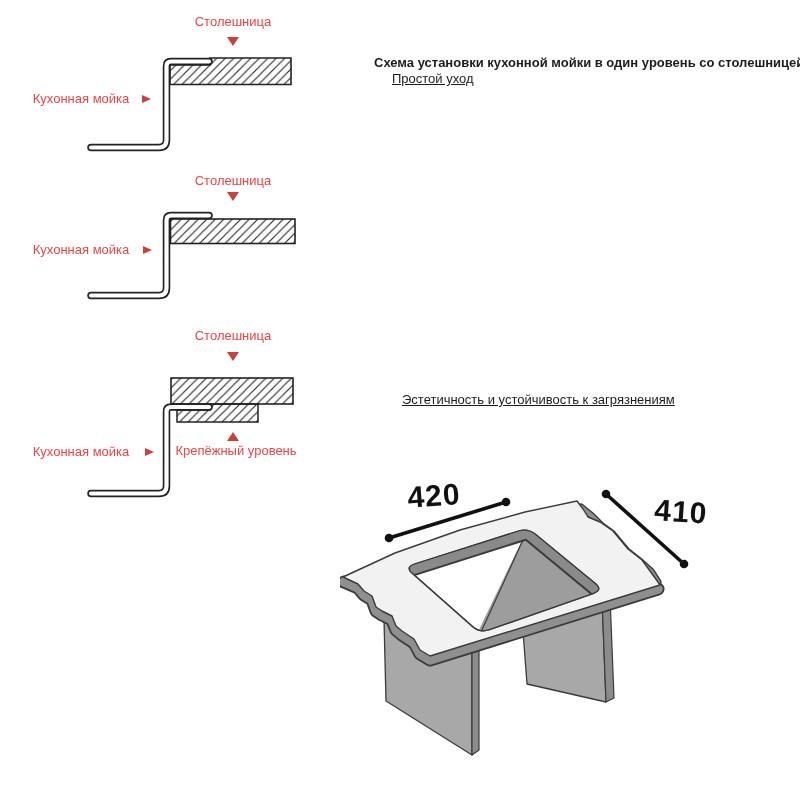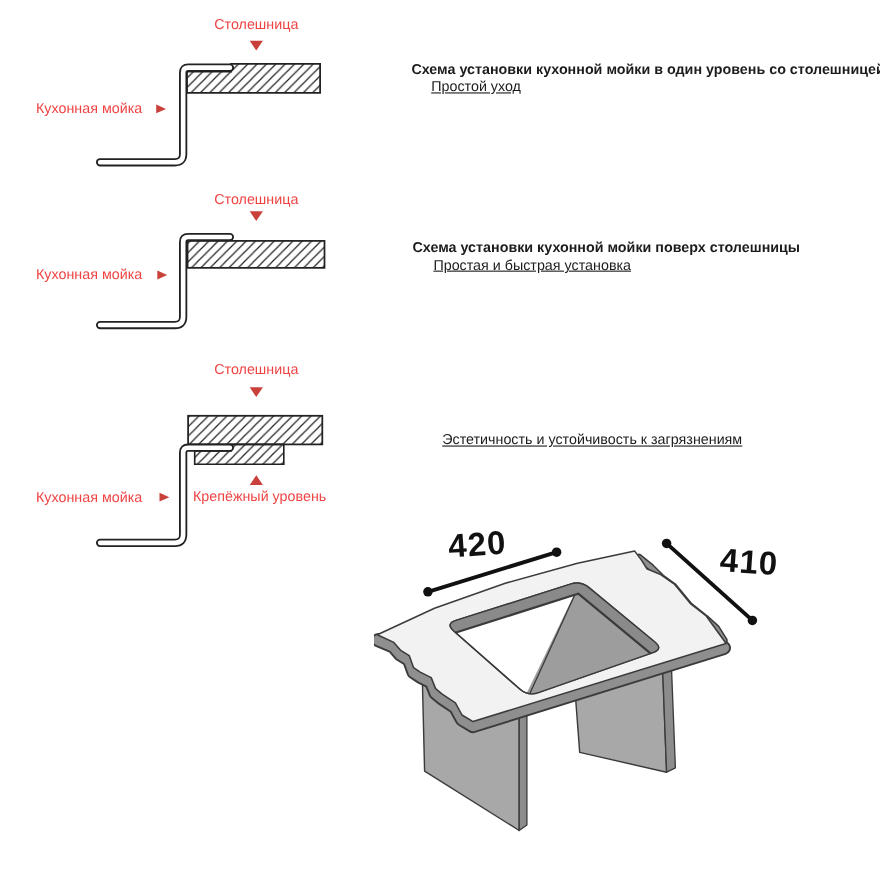--- a/index.html
+++ b/index.html
@@ -53,22 +53,20 @@
     <defs>
       <pattern id="hatch2" width="8.5" height="8.5" patternUnits="userSpaceOnUse">
         <path d="M-2,2 L2,-2 M0,8.5 L8.5,0 M6.5,10.5 L10.5,6.5" stroke="#222" stroke-width="1.1"></path>
       </pattern>
     </defs>
     <rect x="85.5" y="14" width="124.5" height="24.5" fill="url(#hatch2)" stroke="#222" stroke-width="1.6"></rect>
     <path d="M124,10.5 H86 Q81.5,10.5 81.5,15 V83 Q81.5,90.5 74,90.5 H6" fill="none" stroke="#222" stroke-width="7.5" stroke-linecap="round" stroke-linejoin="round"></path>
     <path d="M124,10.5 H86 Q81.5,10.5 81.5,15 V83 Q81.5,90.5 74,90.5 H6" fill="none" stroke="#fff" stroke-width="4.2" stroke-linecap="round" stroke-linejoin="round"></path>
   </svg>
 
-  <div class="title" style="left:375px;top:217px">Схема установки кухонной мойки поверх столешницы</div>
-  <div class="subtitle" style="left:394px;top:233px">Простая и быстрая установка</div>
 
   <div class="lbl top-lbl" style="left:183px;top:329px;width:100px">Столешница</div>
   <div class="arr down" style="left:227px;top:352px"></div>
   <div class="lbl side-lbl" style="left:25px;top:445px;width:112px">Кухонная мойка</div>
   <div class="arr right" style="left:145px;top:448px"></div>
   <div class="arr up" style="left:227px;top:432px"></div>
   <div class="lbl ctr-lbl" style="left:171px;top:444px;width:130px">Крепёжный уровень</div>
 
   <svg class="scheme" style="left:85px;top:372px" width="215" height="130" viewBox="0 0 215 130">
     <defs>

